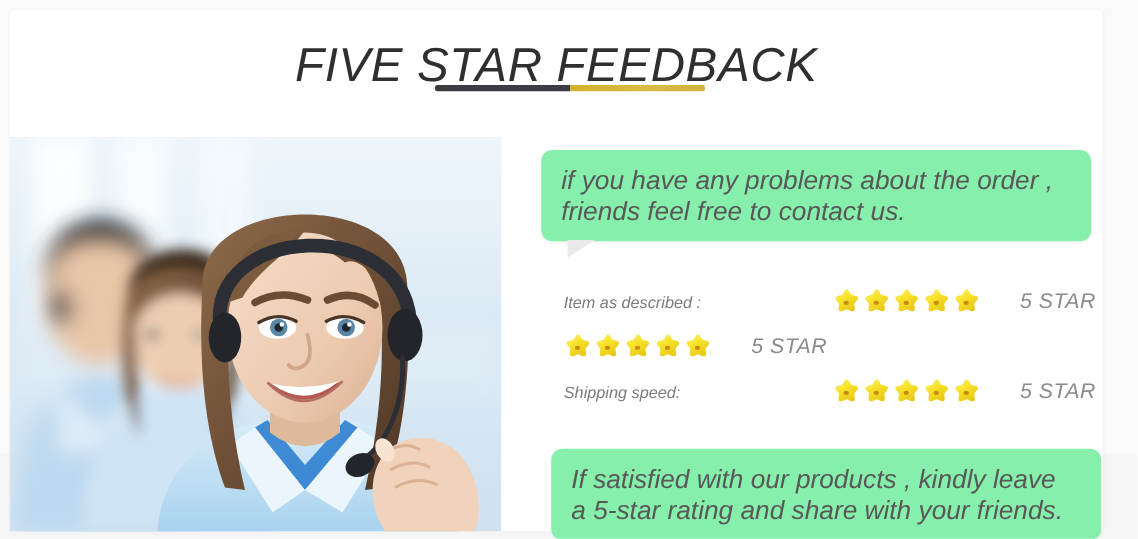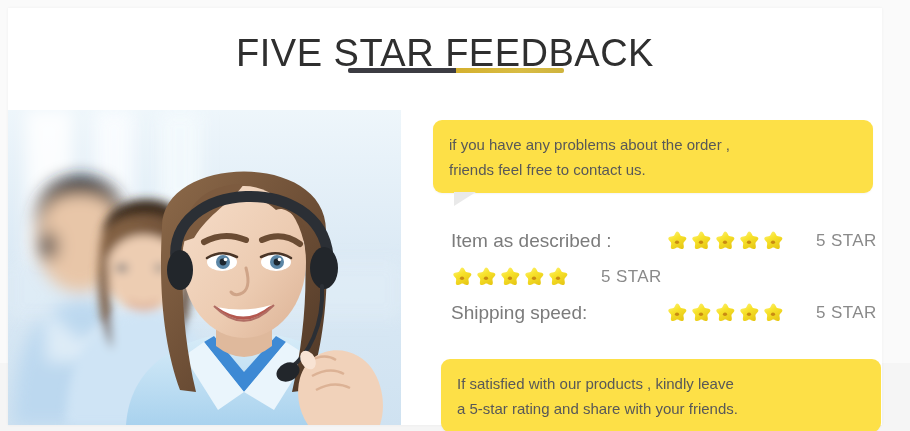--- a/index.html
+++ b/index.html
@@ -13,20 +13,21 @@
     font-family: "Liberation Sans", sans-serif;
     overflow: hidden;
   }
 
   .banner {
     position: relative;
     width: 910px;
     height: 363px;
     background: #fafafa;
     box-sizing: border-box;
+    font-style: italic;
   }
 
   
   .card {
     position: absolute;
     left: 8px;
     top: 8px;
     width: 874px;
     height: 417px;
     background: #ffffff;
@@ -85,24 +86,24 @@
   
   .content {
     position: absolute;
     left: 425px;
     top: 112px;
     width: 445px;
   }
 
   .bubble {
     position: relative;
-    background: #fde047;
+    background: #86efac;
     border-radius: 9px;
     color: #585858;
-    font-size: 15px;
+    font-size: 21px;
     line-height: 25px;
     padding: 12px 14px 11px 16px;
     box-sizing: border-box;
     box-shadow: 0 1px 2px rgba(0,0,0,0.045);
   }
   .bubble-line { display: block; white-space: nowrap; }
 
   .bubble-top {
     width: 440px;
   }
@@ -129,21 +130,21 @@
     margin-bottom: 28px;
     padding-left: 18px;
   }
   .rating-row {
     display: flex;
     align-items: center;
     height: 36px;
   }
   .rating-label {
     width: 215px;
-    font-size: 19px;
+    font-size: 13px;
     color: #7b7b7b;
     white-space: nowrap;
   }
   .stars {
     width: 128px;
     display: flex;
     align-items: center;
     gap: 2px;
   }
   .star-ico { display: block; }

